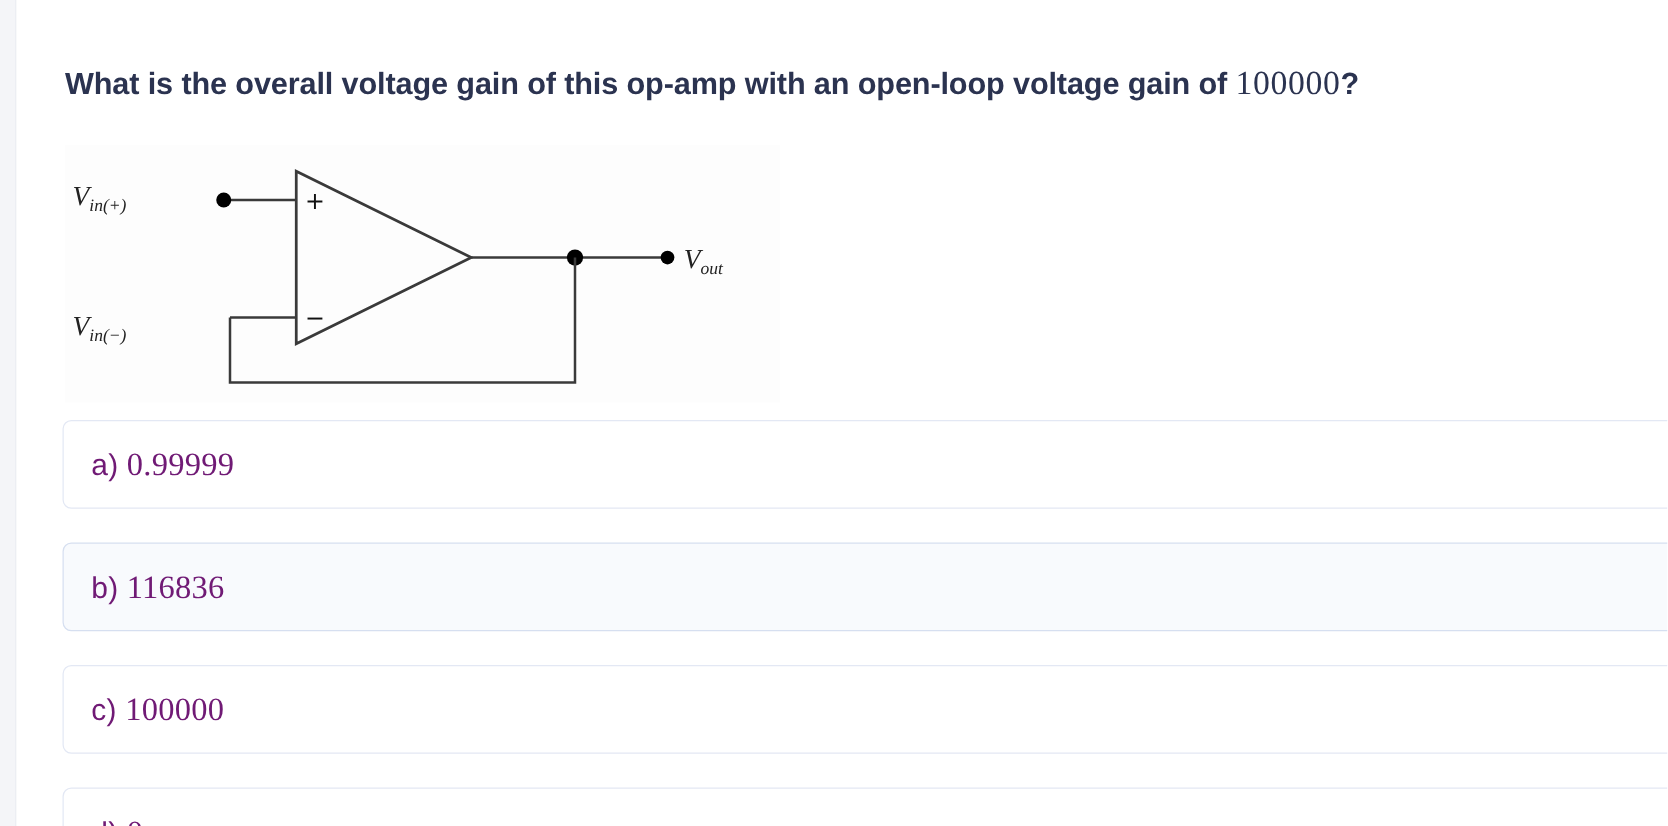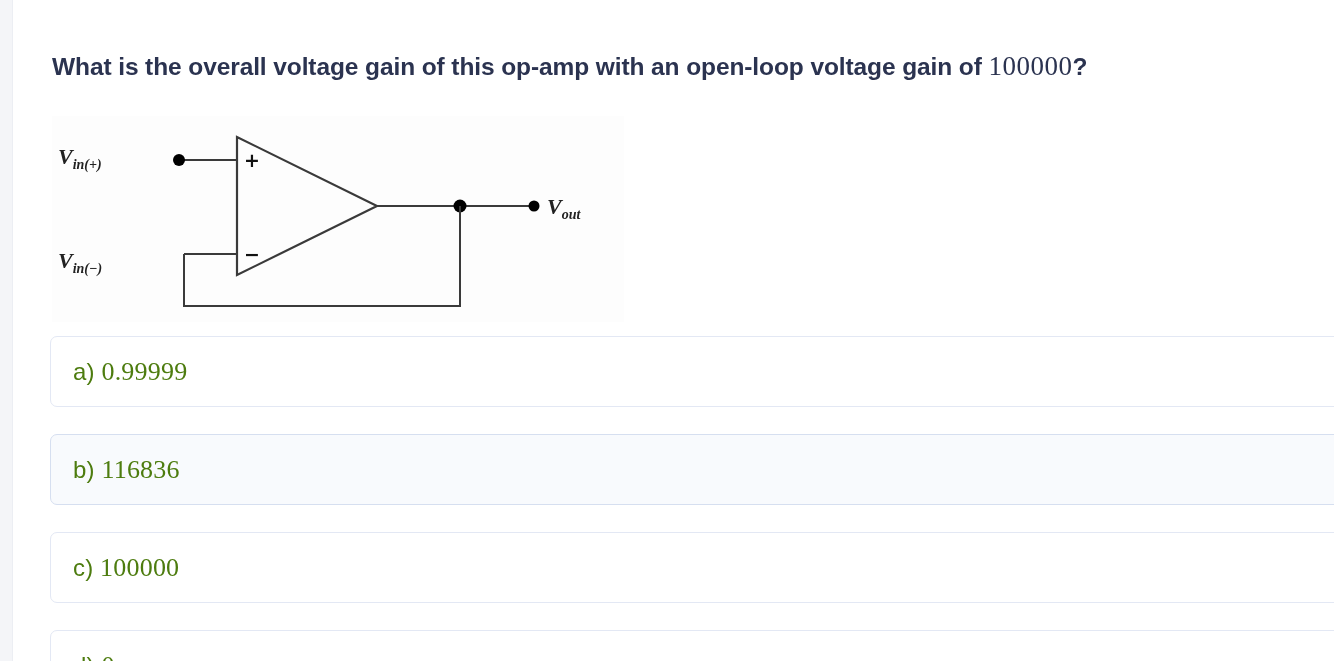--- a/index.html
+++ b/index.html
@@ -57,21 +57,20 @@
   }
 
   
   .figure {
     position: absolute;
     left: 38px;
     top: 84px;
     width: 572px;
     height: 206px;
     background: #fdfdfd;
-    font-weight: bold;
   }
   .figure svg {
     display: block;
   }
 
   .v-label {
     font-family: "Liberation Serif", serif;
     font-style: italic;
     fill: #222222;
   }
@@ -95,21 +94,21 @@
     padding-left: 22px;
     cursor: pointer;
   }
   .option.active {
     background: #f8fafd;
     border-color: #d6dff0;
   }
   .option-text {
     font-family: "Liberation Serif", serif;
     font-size: 26px;
-    color: #4d7c0f;
+    color: #701a75;
     letter-spacing: 0.2px;
     white-space: nowrap;
   }
   .option-text .lead {
     font-family: "Liberation Sans", sans-serif;
     font-size: 24px;
   }
 </style>
 </head>
 <body>

